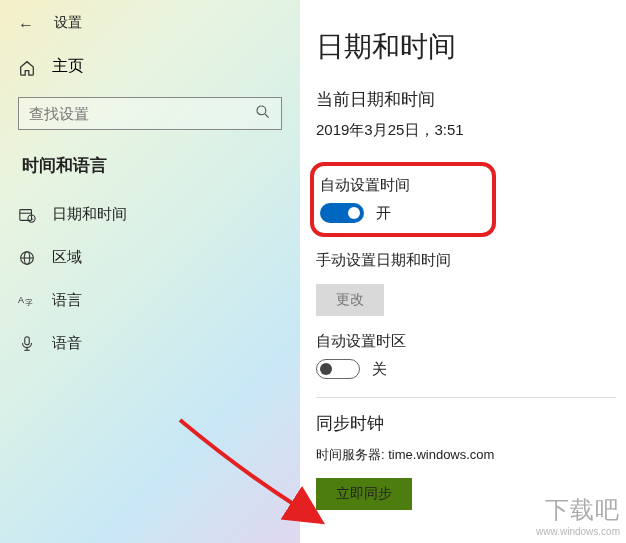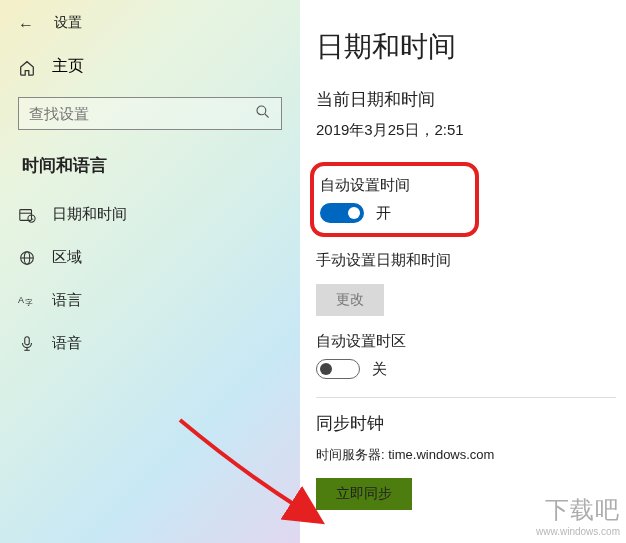--- a/index.html
+++ b/index.html
@@ -24,21 +24,21 @@
 .setting-block { margin-bottom: 16px; }
 .setting-label { font-size: 15px; color: #222; margin-bottom: 8px; }
 .toggle-row { display: flex; align-items: center; gap: 12px; }
 .toggle { width: 44px; height: 20px; border-radius: 10px; position: relative; cursor: pointer; }
 .toggle.on { background: #0067c0; }
 .toggle.off { background: #fff; border: 1px solid #666; }
 .toggle .knob { width: 12px; height: 12px; border-radius: 50%; background: #fff; position: absolute; top: 4px; }
 .toggle.on .knob { right: 4px; }
 .toggle.off .knob { left: 3px; background: #444; top: 3px; width: 12px; height: 12px; }
 .toggle-state { font-size: 15px; color: #222; }
-.highlight-box { border: 4px solid #e42020; border-radius: 14px; padding: 10px 18px 10px 6px; margin-left: -6px; margin-bottom: 14px; width: 169px; }
+.highlight-box { border: 4px solid #e42020; border-radius: 14px; padding: 10px 18px 10px 6px; margin-left: -6px; margin-bottom: 14px; width: 186px; }
 .change-btn { background: #d9d9d9; color: #777; border: none; padding: 7px 20px; font-size: 14px; margin-top: 6px; cursor: default; }
 .sync-btn { background: #4d7c0f; color: #222; border: none; padding: 7px 20px; font-size: 14px; cursor: pointer; }
 .divider { border: none; border-top: 1px solid #ddd; margin: 18px 0 14px 0; }
 .info-line { font-size: 13px; color: #222; line-height: 1.6; }
 .watermark { position: absolute; right: 6px; bottom: 6px; text-align: right; font-weight: normal; opacity: 0.55; pointer-events: none; }
 .watermark .wm1 { font-size: 24px; color: #6a6a6a; letter-spacing: 1px; }
 .watermark .wm2 { font-size: 10px; color: #7a7a7a; }
 .arrow { position: absolute; left: 170px; top: 410px; pointer-events: none; }
 </style>
 </head>
@@ -108,21 +108,21 @@
           <line x1="7" y1="17" x2="13" y2="17" stroke="#333" stroke-width="1.2"></line>
         </svg>
     </span>
     <span>语音</span>
   </div>
 </div>
 
 <div class="main">
   <div class="page-title">日期和时间</div>
   <div class="sub-title">当前日期和时间</div>
-  <div class="datetime-val">2019年3月25日，2:51</div>
+  <div class="datetime-val">2019年3月25日，3:51</div>
 
   <div class="highlight-box">
     <div class="setting-label">自动设置时间</div>
     <div class="toggle-row">
       <div class="toggle on">
           <div class="knob"></div>
         </div>
       <span class="toggle-state">开</span>
     </div>
   </div>

